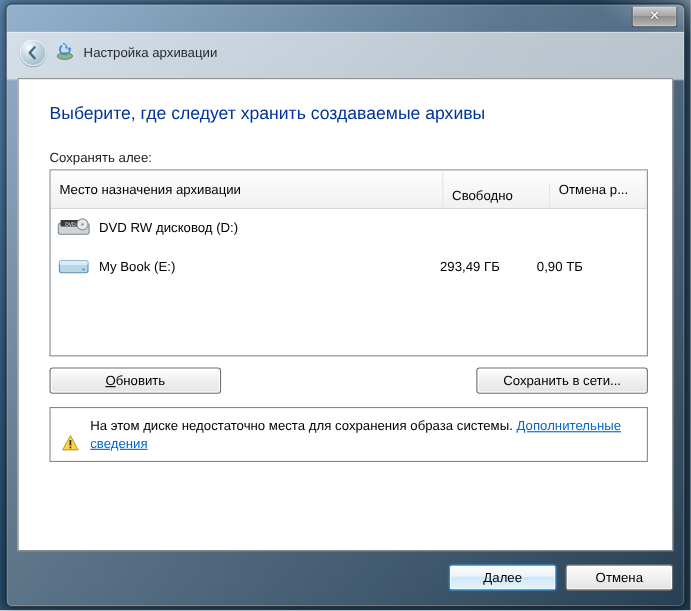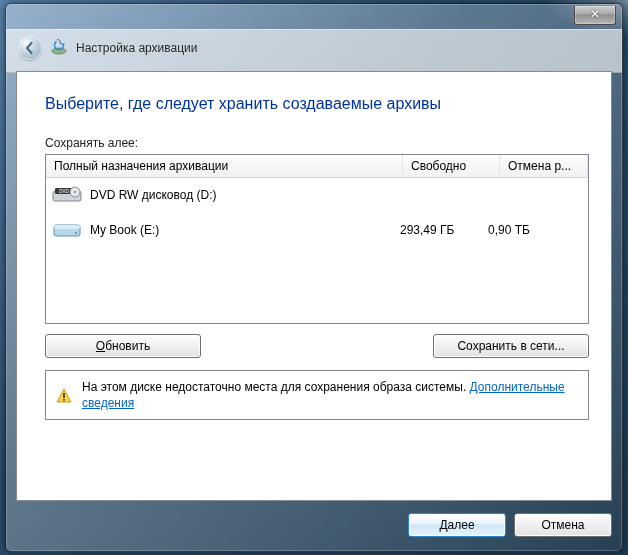--- a/index.html
+++ b/index.html
@@ -139,21 +139,21 @@
   }
   .thead > div {
     padding: 4px 8px;
     border-right: 1px solid #e4e4e4;
     display:flex;
     align-items:center;
     white-space: nowrap;
     overflow: hidden;
   }
   .col-dest { width: 340px; flex: 0 0 340px; }
-  .col-free { width: 80px; flex: 0 0 80px; }
+  .col-free { width: 80px; flex: 0 0 80px; margin-top: 12px; }
   .col-full { flex: 1 1 auto; border-right:none; }
   .tbody { }
   .trow {
     display: flex;
     align-items: center;
     height: 34px;
     border-bottom: 1px solid transparent;
   }
   .trow > .cell-dest {
     width: 340px; flex: 0 0 340px;
@@ -188,21 +188,21 @@
     justify-content:center;
     cursor: pointer;
   }
   
   .infobar {
     margin-top: 12px;
     border: 1px solid #828790;
     padding: 8px 10px;
     display:flex;
     gap:10px;
-    align-items:center;
+    align-items:flex-end;
     font-size: 12px;
     line-height: 1.35;
   }
   .warn-ico {
     width:16px; height:16px;
     flex:0 0 16px;
     margin-top:1px;
   }
   
   .footer {
@@ -275,21 +275,21 @@
     </div>
 
     <div class="content-card">
       <div class="heading">Выберите, где следует хранить создаваемые архивы</div>
 
 
       <div class="save-label">Сохранять алее:</div>
 
       <div class="table-wrap">
         <div class="thead">
-          <div class="col-dest">Полный назначения архивации</div>
+          <div class="col-dest">Место назначения архивации</div>
           <div class="col-free">Свободно</div>
           <div class="col-full">Отмена р...</div>
         </div>
         <div class="tbody">
 
           <div class="trow">
             <div class="cell-dest">
               <span class="drive-ico">
                 <svg width="30" height="20" viewBox="0 0 30 20">
                   <rect x="1" y="6" width="28" height="10" rx="2" fill="#cfd4d8" stroke="#7f868c"></rect>

